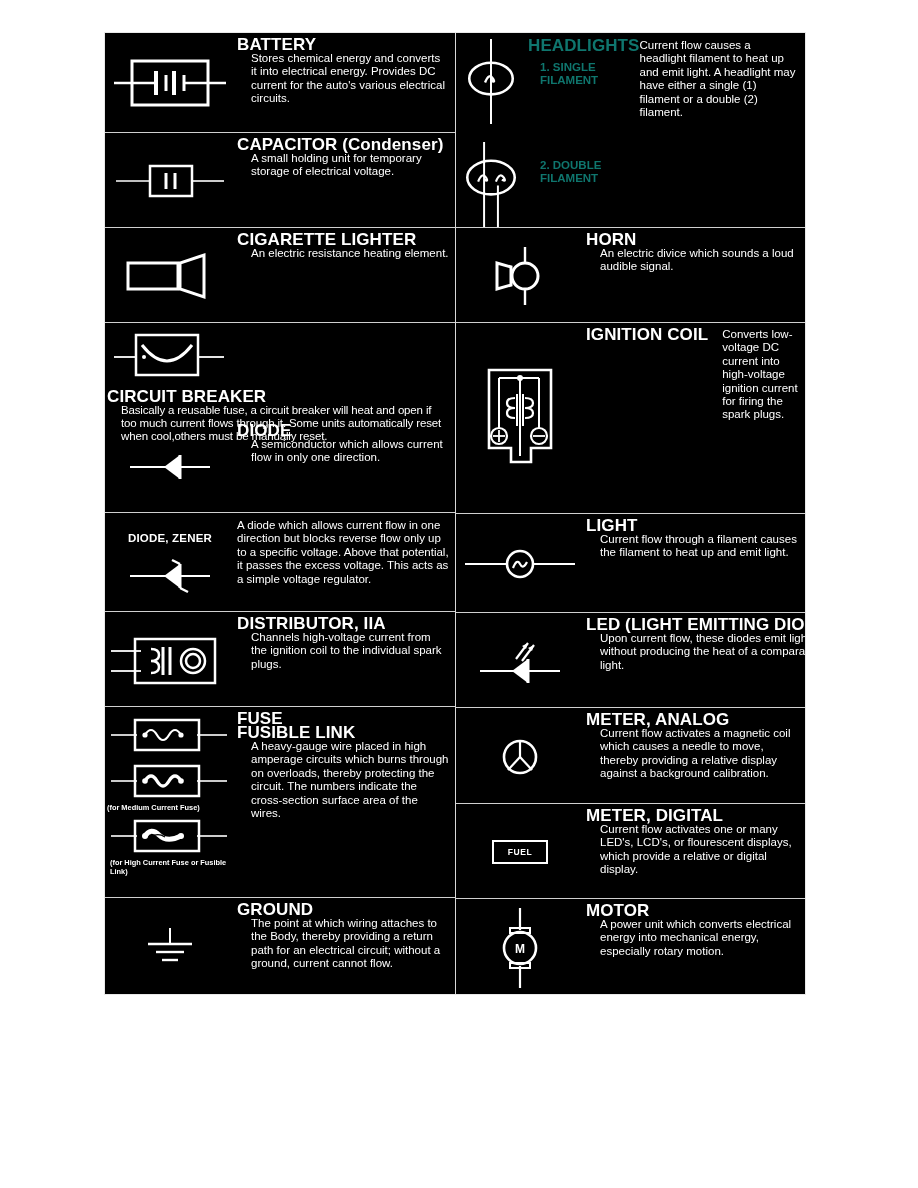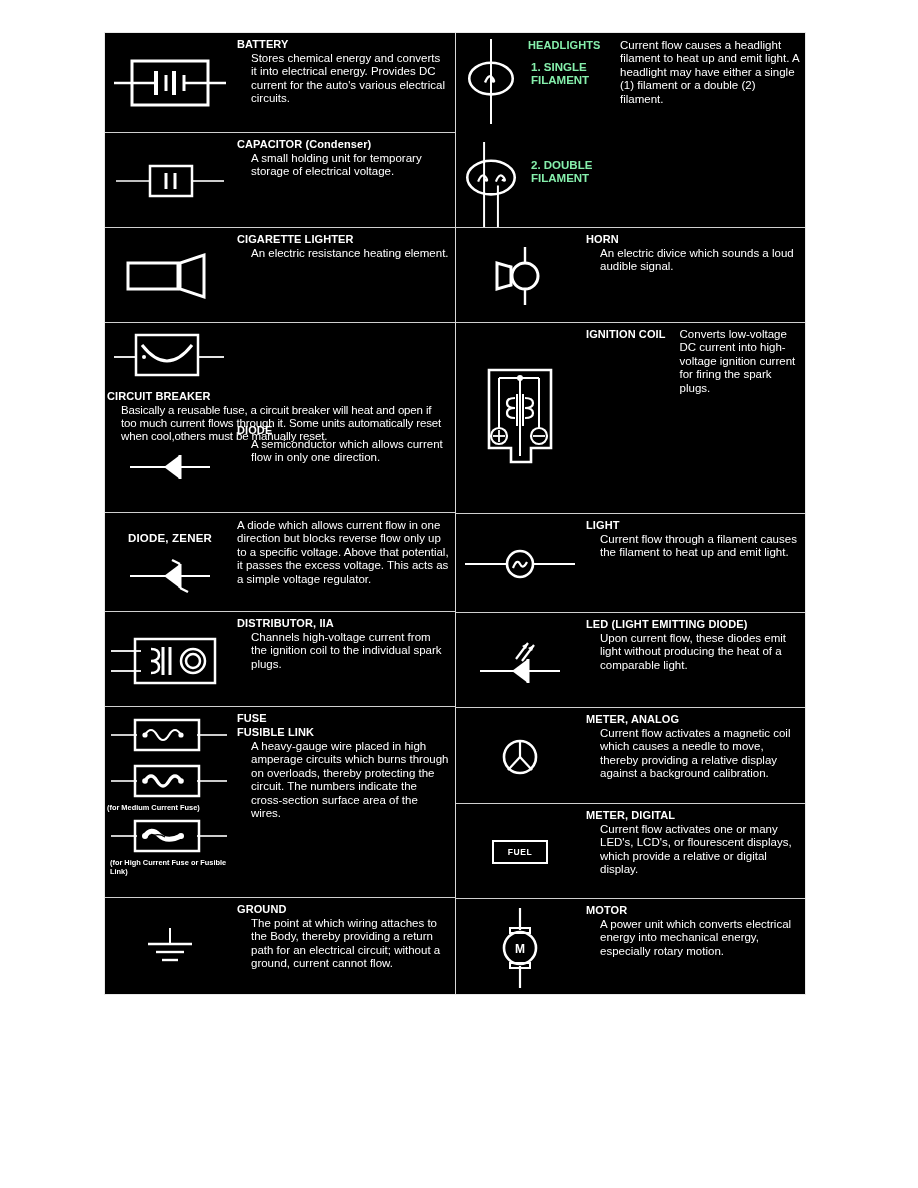--- a/index.html
+++ b/index.html
@@ -67,21 +67,21 @@
 
   .txt-cell {
     box-sizing: border-box;
     flex: 1 1 auto;
     padding: 5px 6px 4px 2px;
     color: #ffffff;
   }
   .txt-cell.pad-top { padding-top: 6px; }
 
   .term-title {
-    font-size: 11px;
+    font-size: 17px;
     font-weight: bold;
     letter-spacing: 0.1px;
     line-height: 13px;
     margin: 0 0 1px 0;
     white-space: nowrap;
   }
   .term-desc {
     font-size: 11.5px;
     line-height: 13.4px;
     margin: 0 0 0 14px;
@@ -101,31 +101,31 @@
     font-size: 11.5px;
     font-weight: bold;
     text-align: center;
     margin-bottom: 14px;
     letter-spacing: 0.2px;
   }
   .hl-sub {
     font-size: 11.5px;
     font-weight: bold;
     line-height: 13px;
-    margin: 3px;
+    margin: 12px;
   }
   .hl-block { padding-left: 2px; }
   .hl-group { display: flex; flex-direction: row; }
   .hl-symcol {
     width: 128px;
     display: flex;
     flex-direction: column;
     align-items: center;
   }
-  .hl-textcol { width: 122px; color: #86efac; }
+  .hl-textcol { width: 122px; color: #0f766e; }
   .hl-desccol { flex: 1 1 auto; color: #fff; padding-right: 6px; }
   svg { display: block; }
   .fuel-box {
     border: 2px solid #fff;
     color: #fff;
     font-size: 8.5px;
     font-weight: bold;
     letter-spacing: 0.6px;
     padding: 5px 14px;
     text-align: center;

